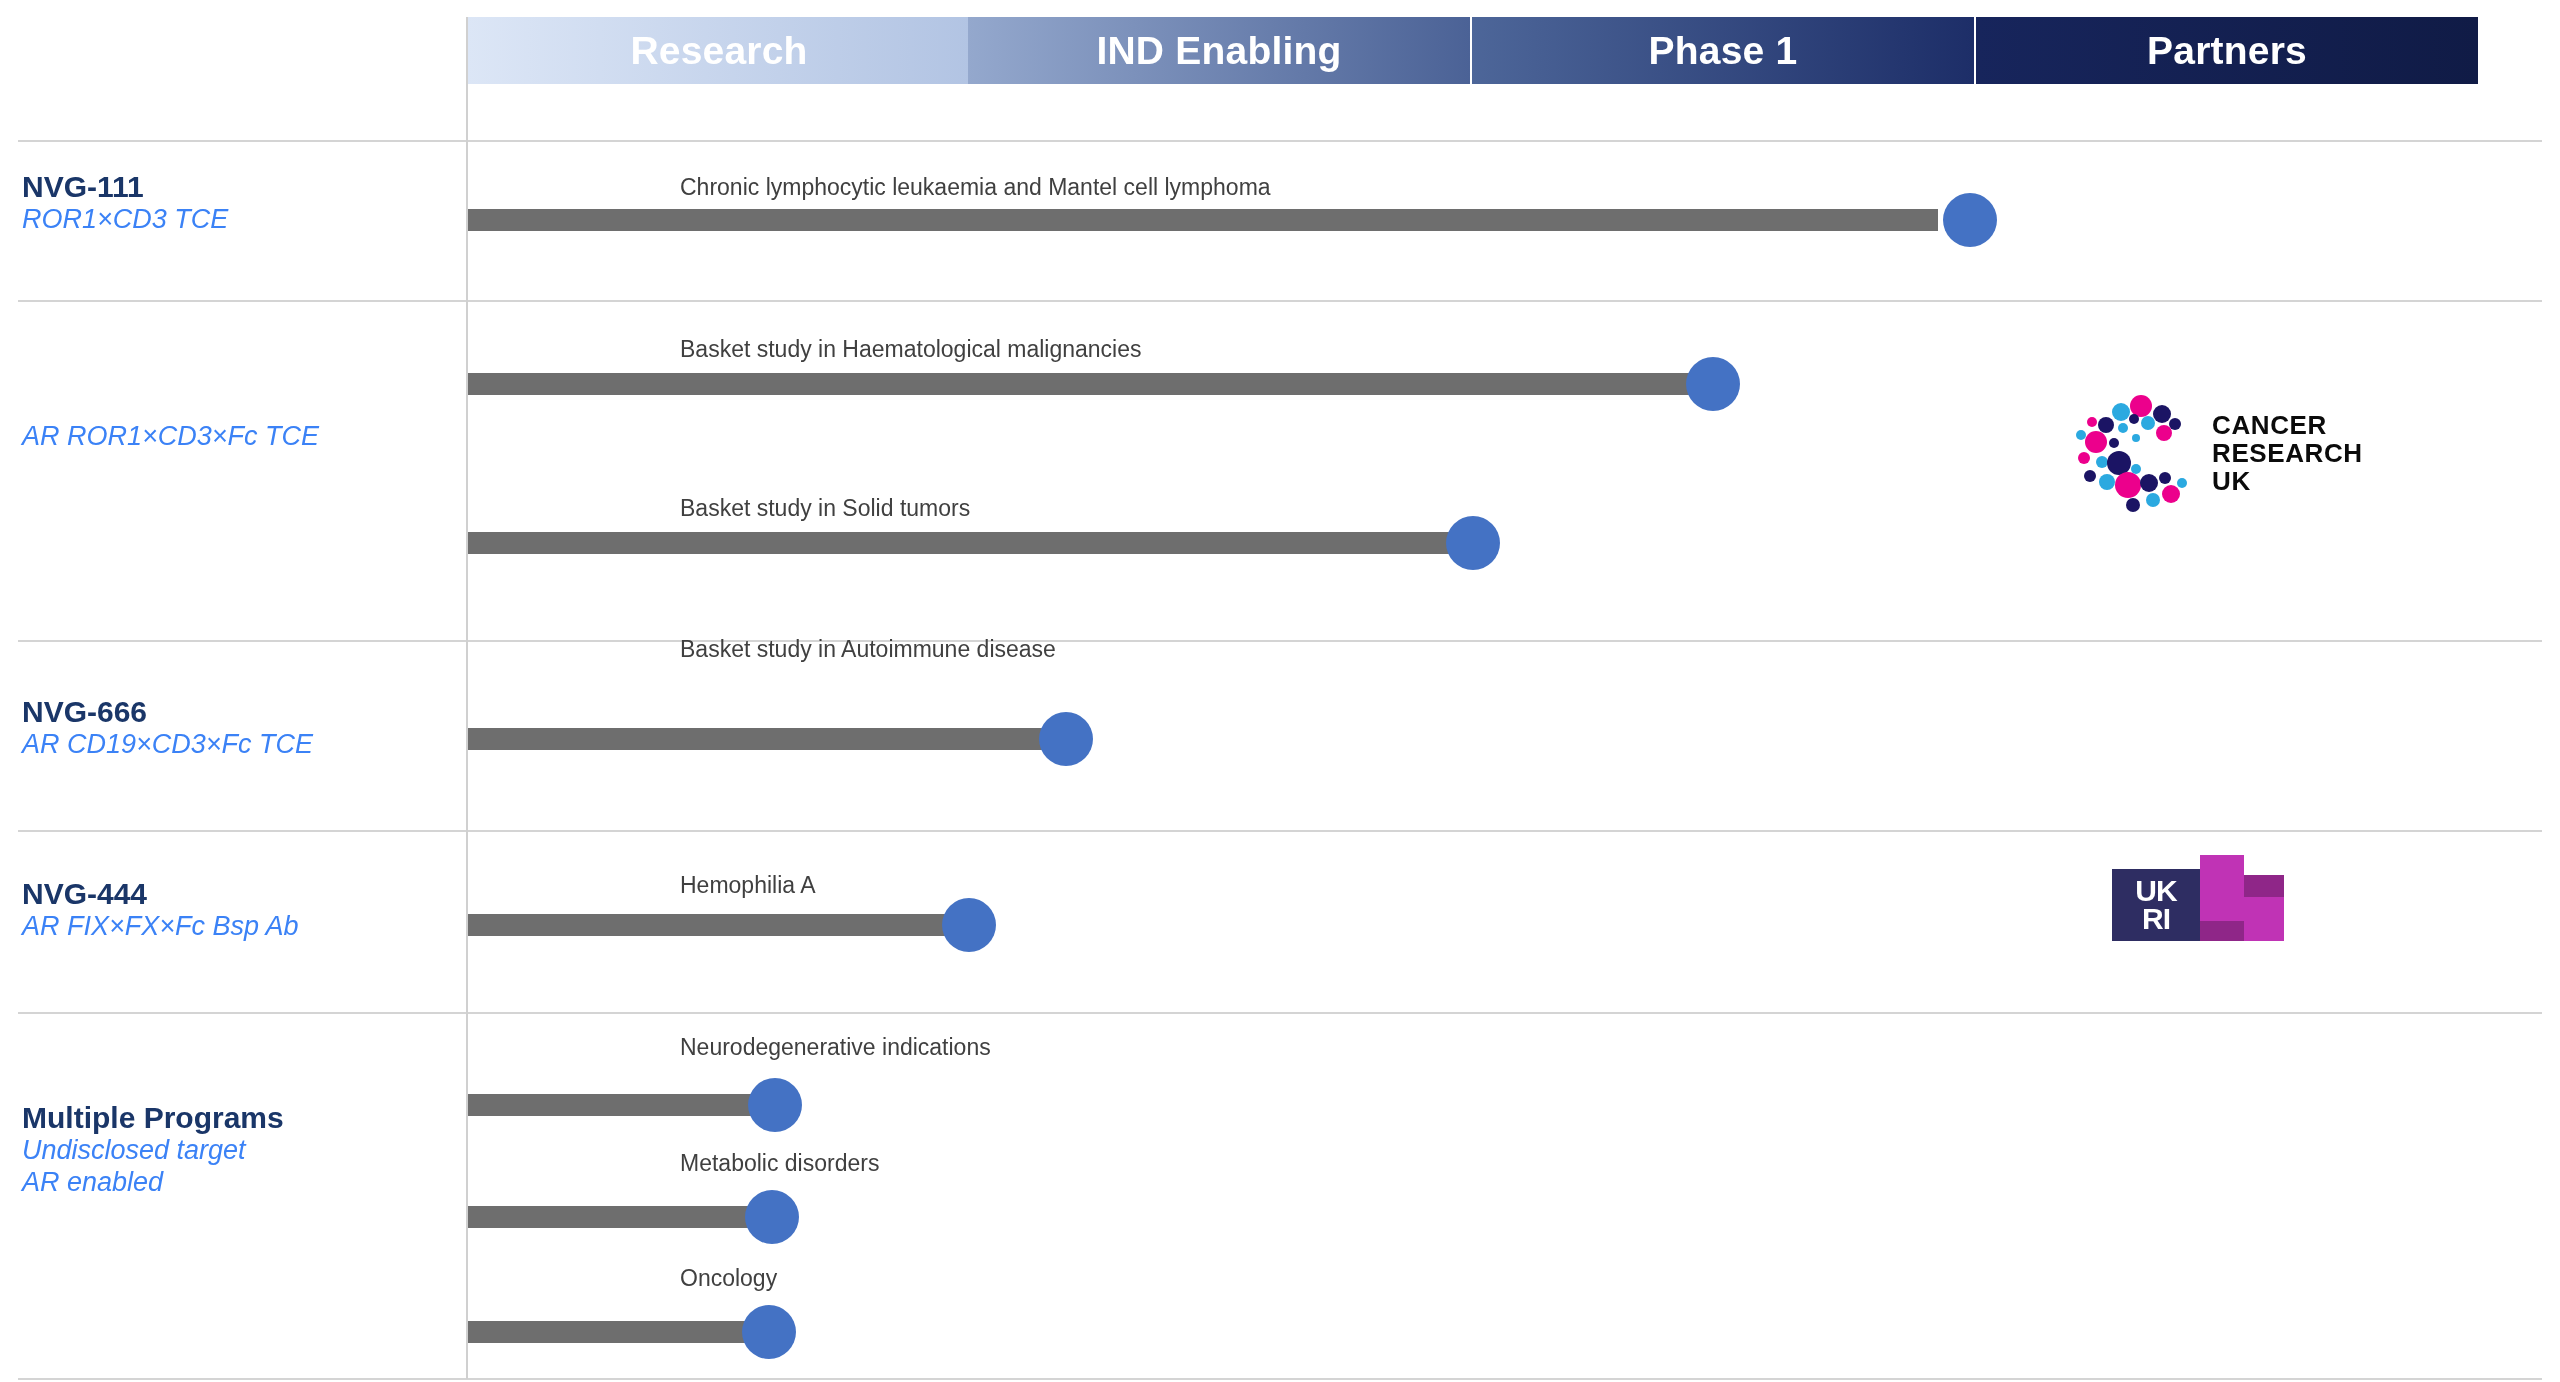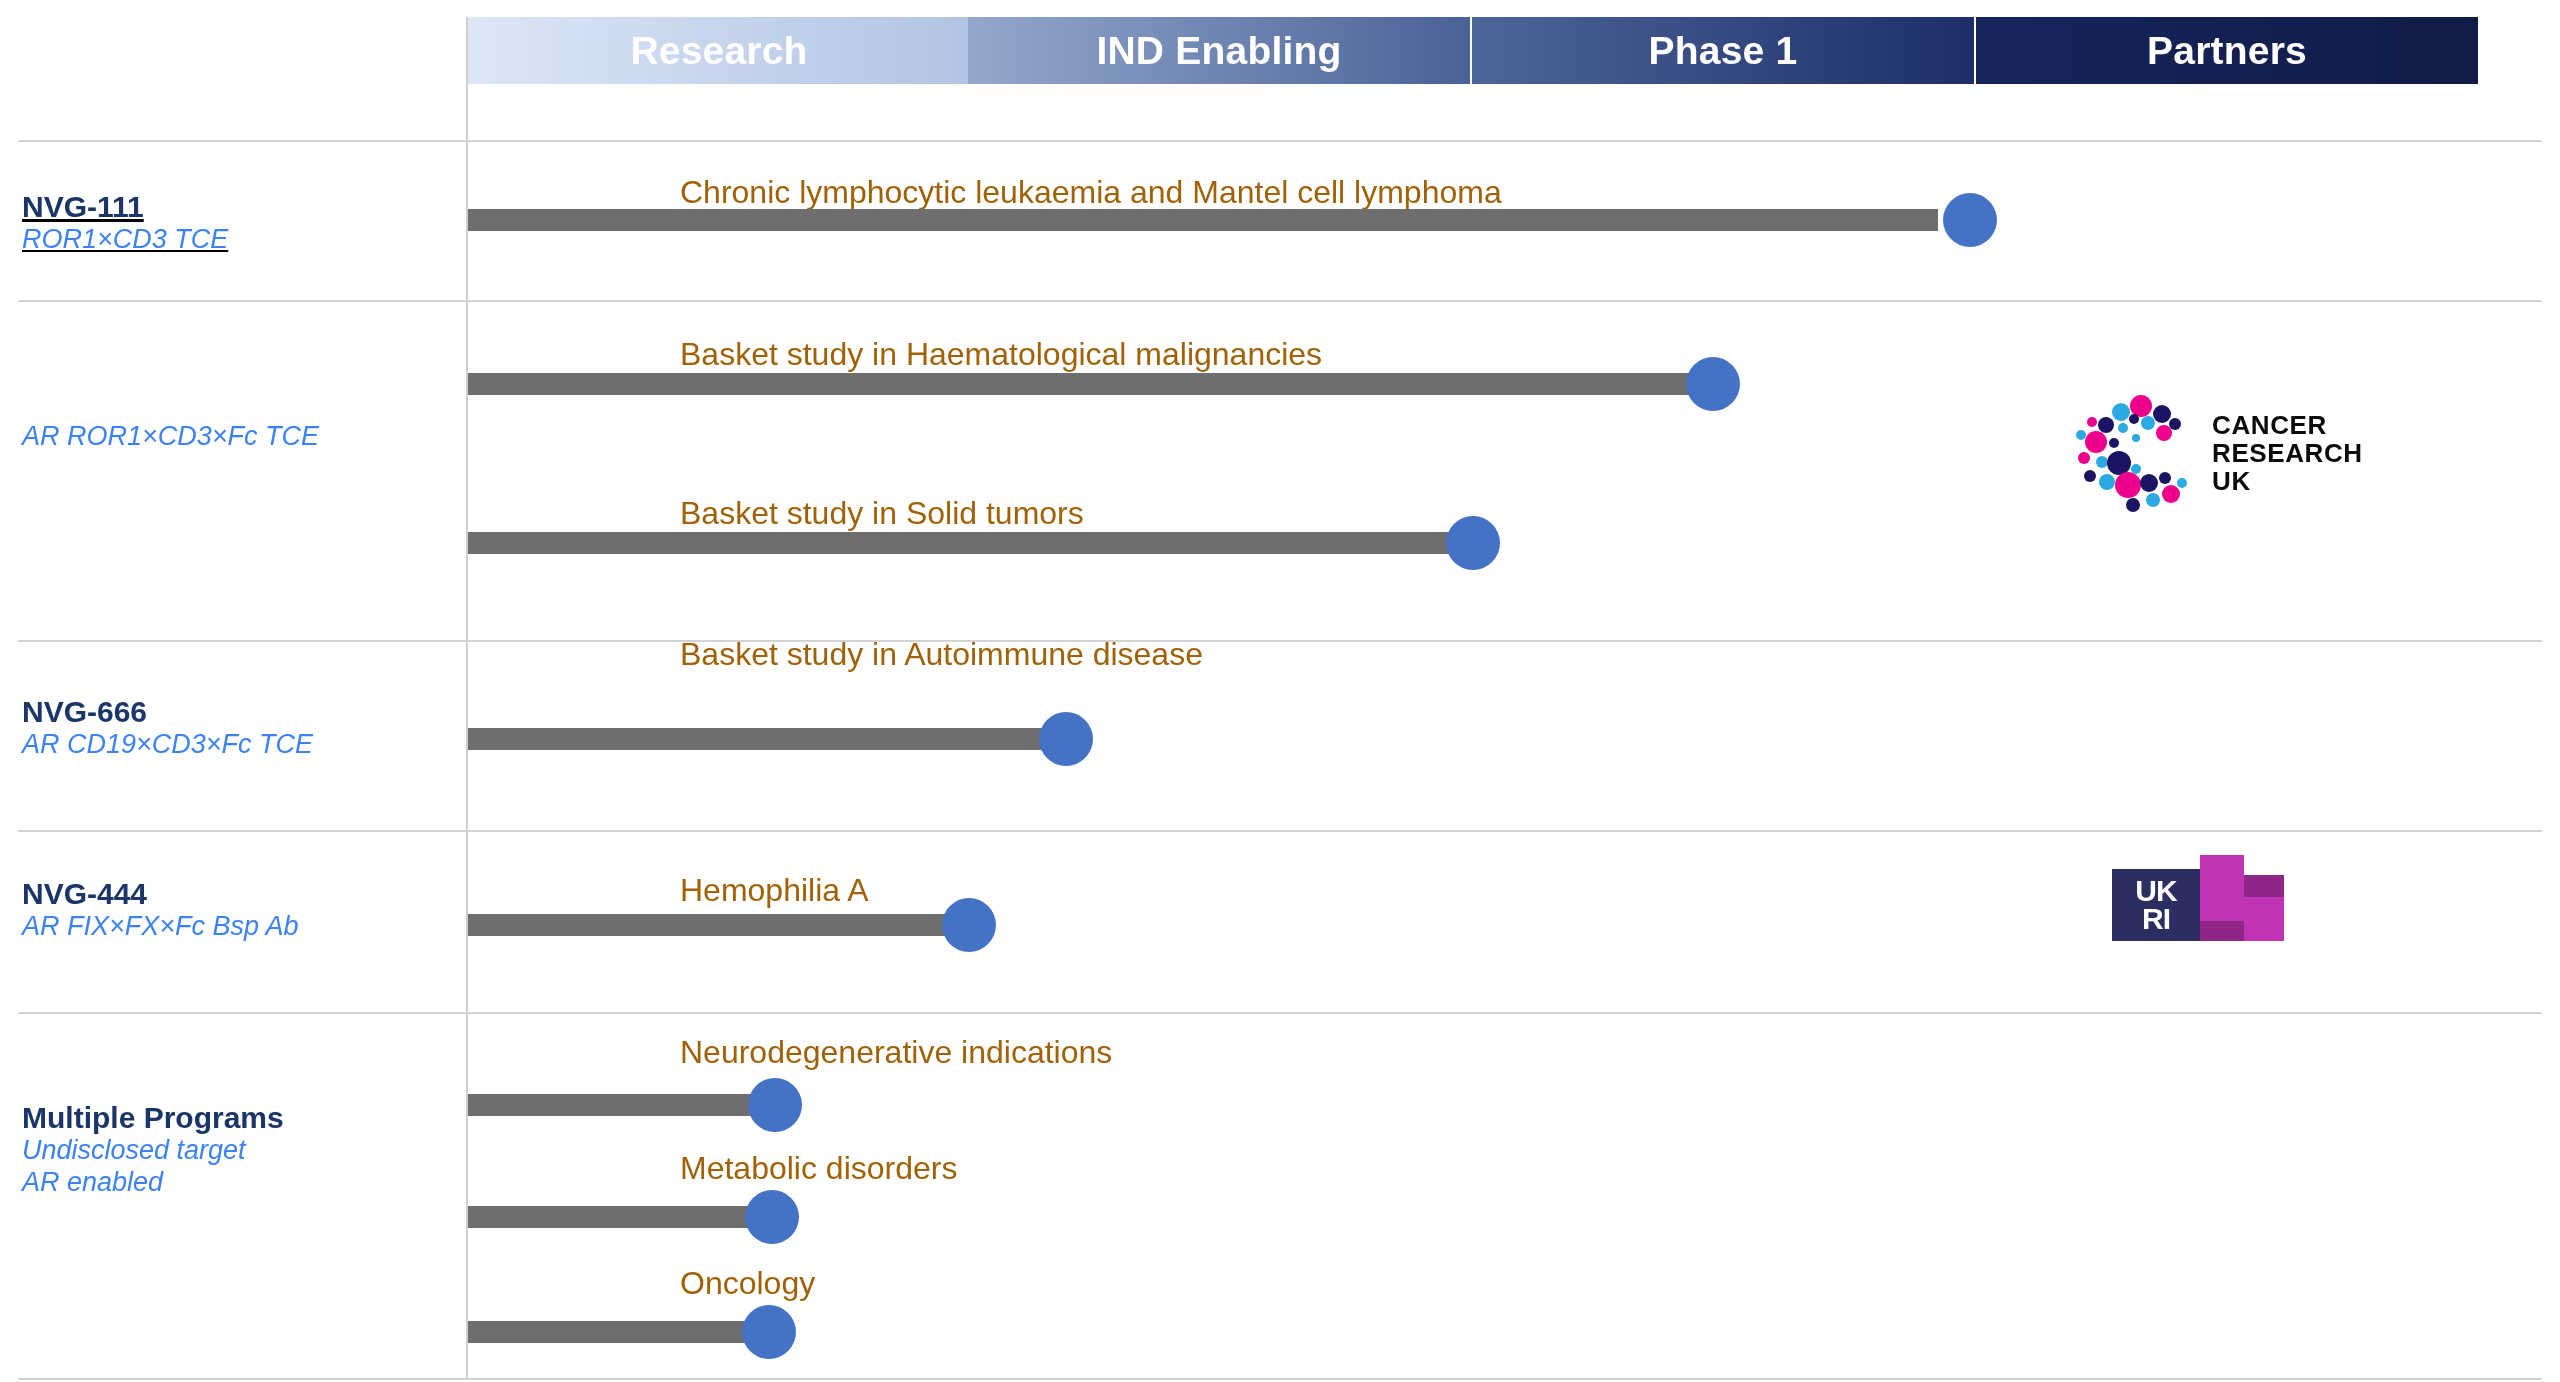--- a/index.html
+++ b/index.html
@@ -84,22 +84,22 @@
   }
   .marker {
     position: absolute;
     width: 54px;
     height: 54px;
     border-radius: 50%;
     background: #4472c4;
   }
   .indication {
     position: absolute;
-    font-size: 32px;
-    color: #a16207;
+    font-size: 23px;
+    color: #404040;
     white-space: nowrap;
   }
 
   
   .partner-logo {
     position: absolute;
   }
 
   
   .cruk-wrap { display: flex; align-items: center; }
@@ -184,21 +184,21 @@
 
   <div class="row-divider" style="top:140px;"></div>
   <div class="row-divider" style="top:300px;"></div>
   <div class="row-divider" style="top:640px;"></div>
   <div class="row-divider" style="top:830px;"></div>
   <div class="row-divider" style="top:1012px;"></div>
   <div class="row-divider" style="top:1378px;"></div>
 
   <div class="col-divider" style="top:17px; height:1362px;"></div>
 
-  <div class="program-label" style="top:189px;text-decoration:underline;">
+  <div class="program-label" style="top:169px;">
     <div class="program-name">NVG-111</div>
     <div class="program-sub">ROR1×CD3 TCE</div>
   </div>
 
   <div class="indication" style="left:680px; top:174px;">Chronic lymphocytic leukaemia and Mantel cell lymphoma</div>
   <div class="track" style="left:468px; top:209px; width:1470px;"></div>
   <div class="marker" style="left:1943px; top:193px;"></div>
 
   <div class="program-label" style="top:421px;">
     <div class="program-sub">AR ROR1×CD3×Fc TCE</div>

